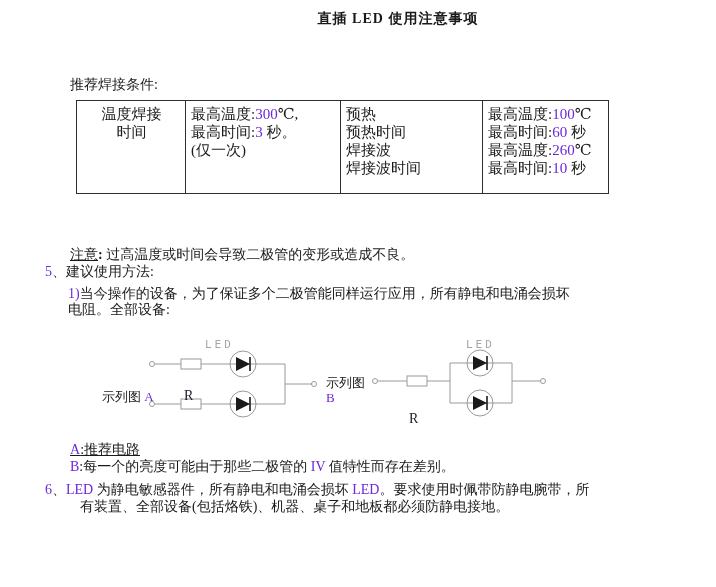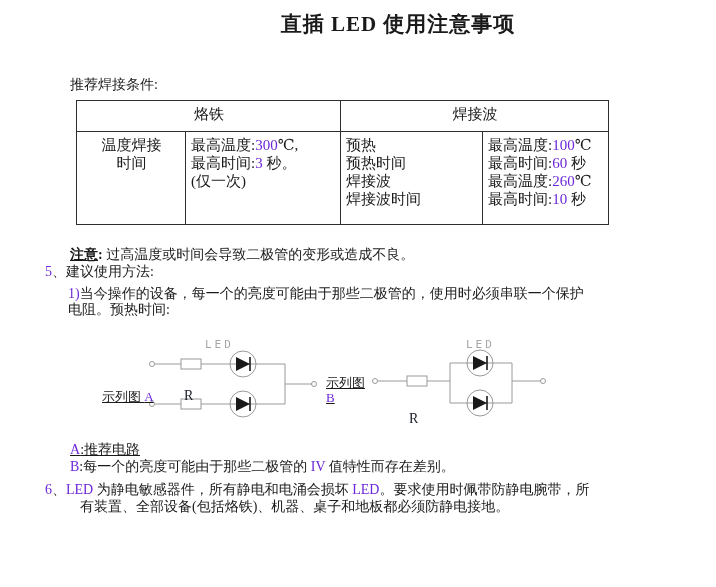--- a/index.html
+++ b/index.html
@@ -4,60 +4,56 @@
 <style>
   html,body{margin:0;padding:0;}
   body{
     width:716px;height:587px;position:relative;background:#ffffff;
     font-family:"Liberation Serif","DejaVu Serif",serif;color:#1a1a1a;
     overflow:hidden;
   }
   .abs{position:absolute;white-space:nowrap;}
   .title{
     top:10px;left:0;width:716px;box-sizing:border-box;padding-left:80px;
-    text-align:center;font-size:21px;font-weight:bold;letter-spacing:1px;
+    text-align:center;font-size:14px;font-weight:bold;letter-spacing:1px;
   }
   .body-line{font-size:14px;line-height:17px;}
   .num{color:#6d28d9;}
   
   .tbl-wrap{top:100px;left:76px;}
   table.doc-table{border-collapse:collapse;table-layout:fixed;width:532px;}
   table.doc-table td{
     border:1px solid #2e2e2e;font-size:15px;vertical-align:top;
     padding:4px 4px 2px 5px;line-height:18px;overflow:hidden;
   }
   td.hdr{text-align:center;height:24px;padding-top:5px;}
   td.rowhdr{text-align:center;height:86px;}
   
   .diagram{top:333px;left:95px;width:470px;height:100px;}
   .led-label{font-family:"DejaVu Sans Mono","Liberation Mono",monospace;
     font-size:11px;color:#a6a6a6;letter-spacing:3px;}
-  .cap{font-size:13px;line-height:15px;text-decoration:underline;}
+  .cap{font-size:13px;line-height:15px;}
   .r-label{font-size:14px;color:#20222e;}
 </style>
 </head>
 <body>
 
 <div class="abs title">直插 LED 使用注意事项</div>
 
 <div class="abs body-line" style="top:76px;left:70px;">推荐焊接条件:</div>
 
 <div class="abs tbl-wrap">
   <table class="doc-table">
     <colgroup>
       <col style="width:109px">
         <col style="width:155px">
       <col style="width:142px">
         <col style="width:126px">
     </colgroup>
     <tbody>
-        <tr>
-      <td class="hdr" colspan="2">烙铁</td>
-      <td class="hdr" colspan="2">焊接波</td>
-    </tr>
     <tr>
       <td class="rowhdr">
         <div>温度焊接</div>
         <div>时间</div>
       </td>
       <td>
         <div><span>最高温度:</span><span class="num">300</span><span>℃,</span></div>
         <div><span>最高时间:</span><span class="num">3</span><span> 秒。</span></div>
         <div><span>(仅一次)</span></div>
       </td>
@@ -71,25 +67,25 @@
         <div><span>最高温度:</span><span class="num">100</span><span>℃</span></div>
         <div><span>最高时间:</span><span class="num">60</span><span> 秒</span></div>
         <div><span>最高温度:</span><span class="num">260</span><span>℃</span></div>
         <div><span>最高时间:</span><span class="num">10</span><span> 秒</span></div>
       </td>
     </tr>
   </tbody>
     </table>
 </div>
 
-<div class="abs body-line" style="top:246px;left:70px;"><span style="font-weight: bold; text-decoration: underline;">注意</span><span style="font-weight: bold;">:</span><span> 过高温度或时间会导致二极管的变形或造成不良。</span></div>
+<div class="abs body-line" style="top:246px;left:70px;"><span style="font-weight: normal; text-decoration: underline;">注意</span><span style="font-weight: bold;">:</span><span> 过高温度或时间会导致二极管的变形或造成不良。</span></div>
 
 <div class="abs body-line" style="top:263px;left:45px;"><span class="num">5</span><span>、建议使用方法:</span></div>
-<div class="abs body-line" style="top:285px;left:68px;"><span class="num">1)</span><span>当今操作的设备，每一个的亮度可能由于那些二极管的，使用时必须串联一个保护</span></div>
-<div class="abs body-line" style="top:301px;left:68px;"><span>电阻。预热时间:</span></div>
+<div class="abs body-line" style="top:285px;left:68px;"><span class="num">1)</span><span>当今操作的设备，为了保证多个二极管能同样运行应用，所有静电和电涌会损坏</span></div>
+<div class="abs body-line" style="top:301px;left:68px;"><span>电阻。全部设备:</span></div>
 
 <svg class="abs diagram" viewBox="0 0 470 100" fill="none">
   <g stroke="#9a9a9a" stroke-width="1">
 
     <circle cx="57" cy="31" r="2.5" fill="#fff"></circle>
     <line x1="60" y1="31" x2="86" y2="31"></line>
     <rect x="86" y="26" width="20" height="10" fill="#fff"></rect>
     <line x1="106" y1="31" x2="190" y2="31"></line>
     <circle cx="148" cy="31" r="13"></circle>
     <path d="M141 24 L141 38 L155 31 Z" fill="#1a1a1a" stroke="none"></path>

